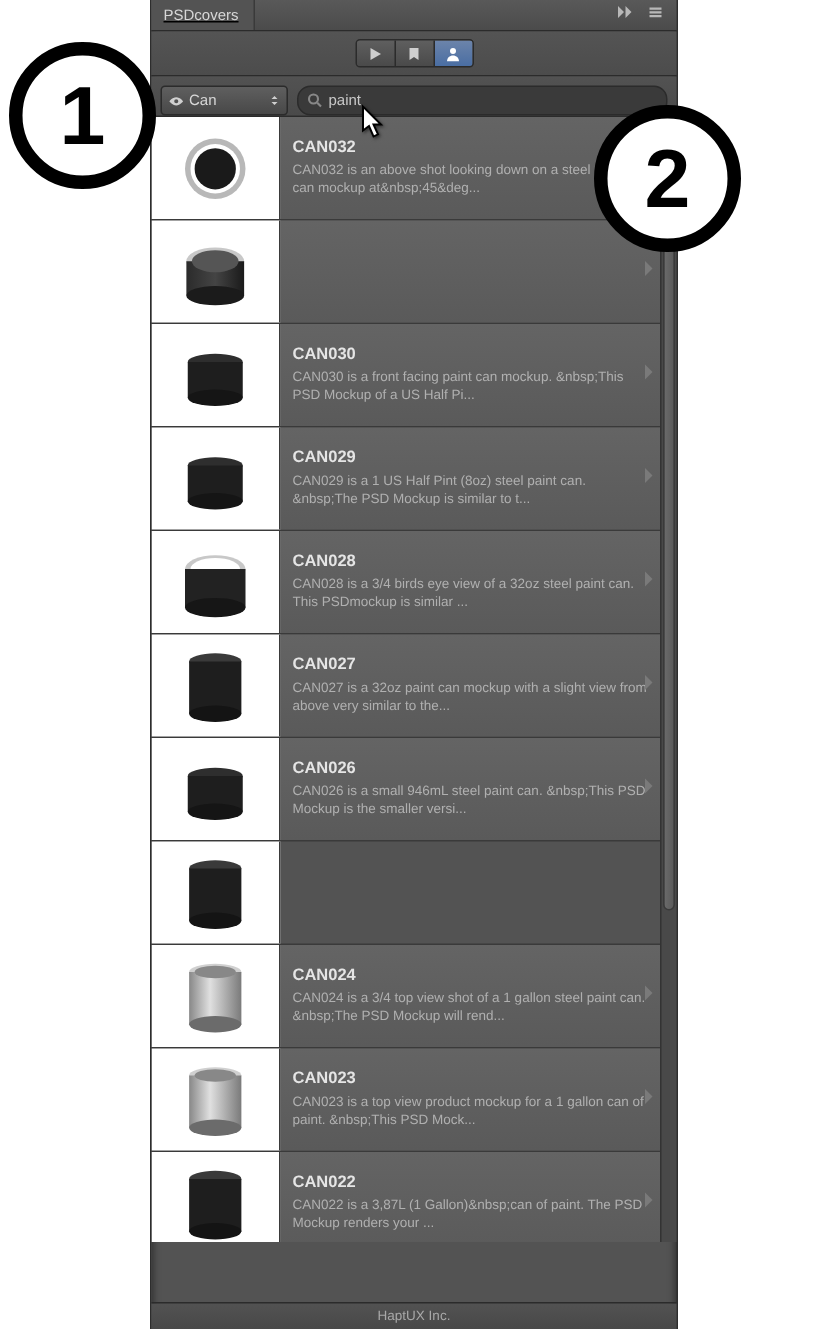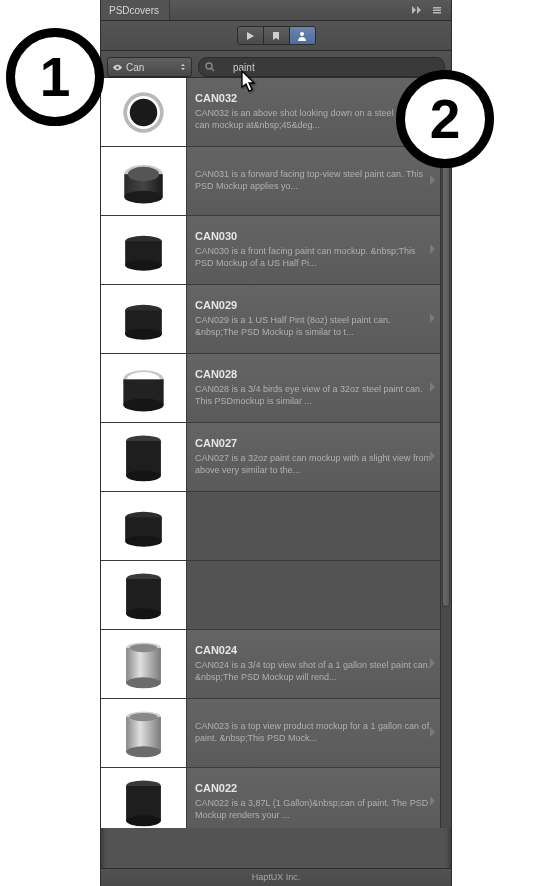--- a/index.html
+++ b/index.html
@@ -1,35 +1,35 @@
 <!DOCTYPE html>
 <html><head>
 <meta charset="utf-8">
 <style>
   html, body { margin:0; padding:0; width:550px; height:886px; background:#fff; font-family:"Lucida Grande","Segoe UI",Arial,sans-serif; }
   .panel { position:absolute; left:100px; top:0; width:350px; height:886px; background:#535353; box-shadow: -2px 0 4px rgba(0,0,0,0.3) inset, 2px 0 4px rgba(0,0,0,0.3) inset; display:flex; flex-direction:column; border-left:1px solid #2d2d2d; border-right:1px solid #2d2d2d;}
-  .tab-row { height:20px; display:flex; align-items:flex-end; border-bottom:1px solid #2b2b2b; background:linear-gradient(#595959,#4b4b4b);}
+  .tab-row { height:20px; display:flex; align-items:center; border-bottom:1px solid #2b2b2b; background:linear-gradient(#595959,#4b4b4b);text-decoration:underline;}
   .tab-title { background:#535353; font-size:10px; color:#d7d7d7; padding:4px 10px 3px 8px; border-right:1px solid #3a3a3a; height:13px; display:flex; align-items:center; }
   .tab-spacer { flex:1; }
   .tab-icons { display:flex; align-items:center; gap:8px; padding-right:8px; }
   .tab-icons svg { width:12px; height:12px; fill:#b8b8b8; }
 
   .toolbar { height:29px; display:flex; align-items:center; justify-content:center; border-bottom:1px solid #2b2b2b; background:linear-gradient(#545454,#4c4c4c);}
   .seg { display:flex; border:1px solid #2b2b2b; border-radius:3px; overflow:hidden;}
   .seg-btn { width:25px; height:17px; background:linear-gradient(#5f5f5f,#4a4a4a); display:flex; align-items:center; justify-content:center;}
   .seg-btn:not(:last-child){ border-right:1px solid #2b2b2b;}
   .seg-btn.active { background:linear-gradient(#6c84aa,#4a6ea3); }
   .seg-btn svg { width:10px; height:10px; fill:#cfcfcf;}
   .seg-btn.active svg { fill:#fff;}
 
   .filter-row { height:26px; display:flex; align-items:flex-end; gap:6px; padding:0 6px; border-bottom:1px solid #2b2b2b; background:linear-gradient(#525252,#4a4a4a);}
   .dropdown { flex:0 0 75px; height:18px; background:linear-gradient(#5f5f5f,#484848); border:1px solid #2b2b2b; border-radius:3px; display:flex; align-items:center; padding:0 4px; font-size:10px; color:#d7d7d7; gap:3px;}
   .dropdown .eye { width:11px; height:11px; fill:#d0d0d0;}
   .dropdown .chev { width:8px; height:8px; fill:#d0d0d0; margin-left:auto;}
-  .search-box { flex:1; height:18px; background:#3a3a3a; border:1px solid #2b2b2b; border-radius:9px; display:flex; align-items:center; padding:0 6px; gap:18px;}
+  .search-box { flex:1; height:18px; background:#3a3a3a; border:1px solid #2b2b2b; border-radius:9px; display:flex; align-items:center; padding:0 6px; gap:4px;}
   .search-box svg { width:10px; height:10px; fill:#888;}
   .search-box span { font-size:10px; color:#c9c9c9;}
   
   .cursor { position:absolute; left:236px; top:69px; z-index:50; pointer-events:none;}
   .cursor svg { width:22px; height:28px; filter:drop-shadow(1px 1px 1px rgba(0,0,0,0.5));}
 
   .list-wrap { flex:1; position:relative; display:flex; min-height:0;}
   .list { flex:1; overflow:hidden; }
   .row { display:flex; height:68px; border-bottom:1px solid #3a3a3a; }
   .thumb { flex:0 0 85px; height:68px; background:#fff; display:flex; align-items:center; justify-content:center; border-right:1px solid #3a3a3a;}
@@ -168,21 +168,20 @@
                   </linearGradient>
                 </defs>
                 <ellipse cx="30" cy="22" rx="21" ry="10" fill="#c8c8c8"></ellipse>
                 <rect x="9" y="22" width="42" height="25" fill="url(#gD)"></rect>
                 <ellipse cx="30" cy="47" rx="21" ry="7" fill="#1b1b1b"></ellipse>
                 <ellipse cx="30" cy="22" rx="17" ry="8" fill="#555"></ellipse>
               </svg>
             </div>
           </div>
           <div class="info">
-            <div class="desc">CAN031 is a forward facing top-view steel paint can. This PSD Mockup applies yo...</div>
             <div class="row-chev"><svg viewBox="0 0 8 12">
                 <path d="M2 1l5 5-5 5z"></path>
               </svg></div>
           </div>
         </div>
         <div class="row">
           <div class="thumb">
             <div class="thumb-inner">
               <svg viewBox="0 0 60 60" width="55" height="55" class="can-svg">
                 <defs>
@@ -317,20 +316,27 @@
                     <stop offset="0.4" stop-color="#e0e0e0"></stop>
                     <stop offset="1" stop-color="#7a7a7a"></stop>
                   </linearGradient>
                 </defs>
                 <ellipse cx="30" cy="20" rx="20" ry="6" fill="#2e2e2e"></ellipse>
                 <rect x="10" y="20" width="40" height="26" fill="#1e1e1e"></rect>
                 <ellipse cx="30" cy="46" rx="20" ry="6" fill="#151515"></ellipse>
               </svg>
             </div>
           </div>
+          <div class="info">
+            <div class="title">CAN026</div>
+            <div class="desc">CAN026 is a small 946mL steel paint can. &amp;nbsp;This PSD Mockup is the smaller versi...</div>
+            <div class="row-chev"><svg viewBox="0 0 8 12">
+                <path d="M2 1l5 5-5 5z"></path>
+              </svg></div>
+          </div>
         </div>
         <div class="row">
           <div class="thumb">
             <div class="thumb-inner">
               <svg viewBox="0 0 60 60" width="55" height="55" class="can-svg">
                 <defs>
                   <linearGradient id="gD" x1="0" x2="1">
                     <stop offset="0" stop-color="#2b2b2b"></stop>
                     <stop offset="0.5" stop-color="#444"></stop>
                     <stop offset="1" stop-color="#1a1a1a"></stop>
@@ -396,20 +402,21 @@
                   </linearGradient>
                 </defs>
                 <ellipse cx="30" cy="12" rx="19" ry="6" fill="#d0d0d0"></ellipse>
                 <rect x="11" y="12" width="38" height="38" fill="url(#gS)"></rect>
                 <ellipse cx="30" cy="50" rx="19" ry="6" fill="#6b6b6b"></ellipse>
                 <ellipse cx="30" cy="12" rx="15" ry="4.5" fill="#888"></ellipse>
               </svg>
             </div>
           </div>
           <div class="info">
+            <div class="title">CAN023</div>
             <div class="desc">CAN023 is a top view product mockup for a 1 gallon can of paint. &amp;nbsp;This PSD Mock...</div>
             <div class="row-chev"><svg viewBox="0 0 8 12">
                 <path d="M2 1l5 5-5 5z"></path>
               </svg></div>
           </div>
         </div>
         <div class="row">
           <div class="thumb">
             <div class="thumb-inner">
               <svg viewBox="0 0 60 60" width="55" height="55" class="can-svg">

